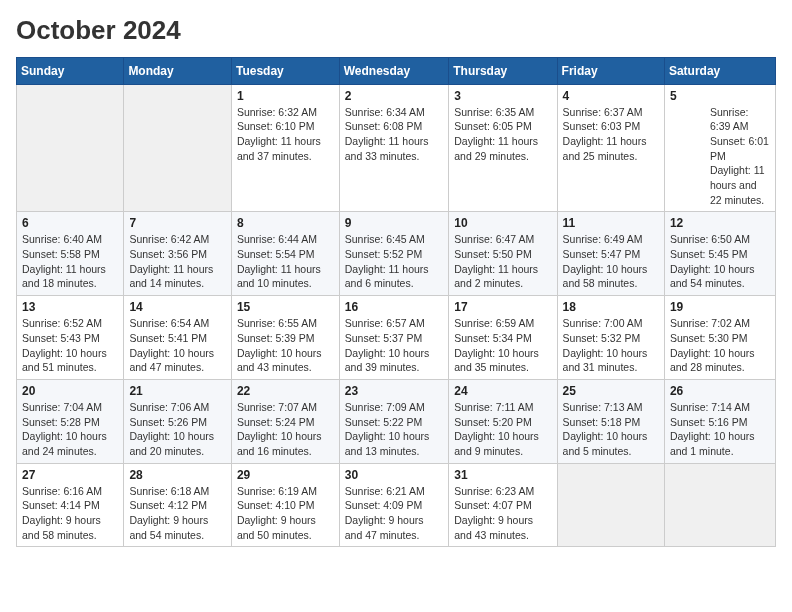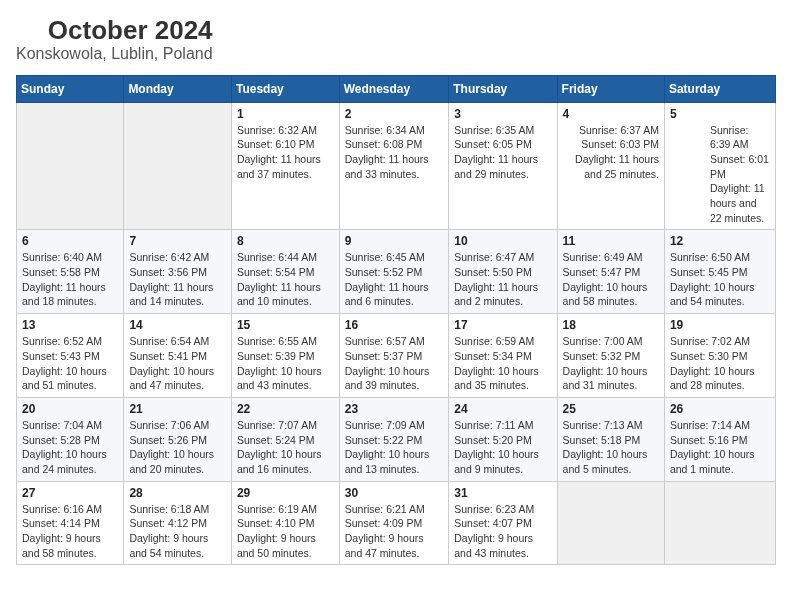--- a/index.html
+++ b/index.html
@@ -84,21 +84,20 @@
     td.empty {
       background: #f0f0f0 !important;
     }
   </style>
 </head>
 <body>
 
 <div class="header">
   <div class="title-block">
     <div class="month-title">October 2024</div>
-    <div class="location">Konskowola, Lublin, Poland</div>
   </div>
 </div>
 
 <table>
   <thead>
     <tr>
     <th>Sunday</th>
         <th>Monday</th>
         <th>Tuesday</th>
         <th>Wednesday</th>
@@ -124,21 +123,21 @@
 Daylight: 11 hours and 33 minutes.</div>
         </td>
         <td>
           <div class="day-number">3</div>
           <div class="day-detail" style="white-space: pre-line;">Sunrise: 6:35 AM
 Sunset: 6:05 PM
 Daylight: 11 hours and 29 minutes.</div>
         </td>
         <td>
           <div class="day-number">4</div>
-          <div class="day-detail" style="white-space: pre-line; text-align: right;">Sunrise: 6:37 AM
+          <div class="day-detail" style="white-space: pre-line;">Sunrise: 6:37 AM
 Sunset: 6:03 PM
 Daylight: 11 hours and 25 minutes.</div>
         </td>
         <td>
           <div class="day-number">5</div>
           <div class="day-detail" style="white-space: pre-line; margin-left: 40px;">Sunrise: 6:39 AM
 Sunset: 6:01 PM
 Daylight: 11 hours and 22 minutes.</div>
         </td>
       </tr>

